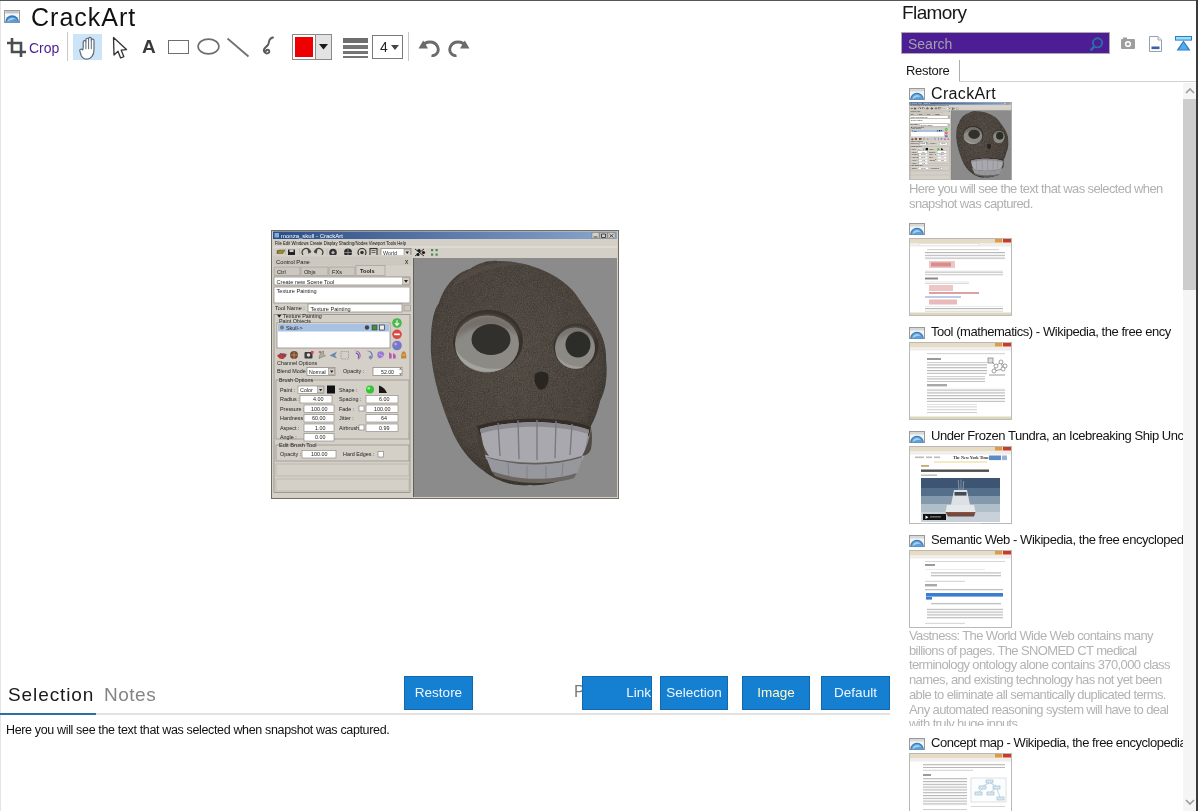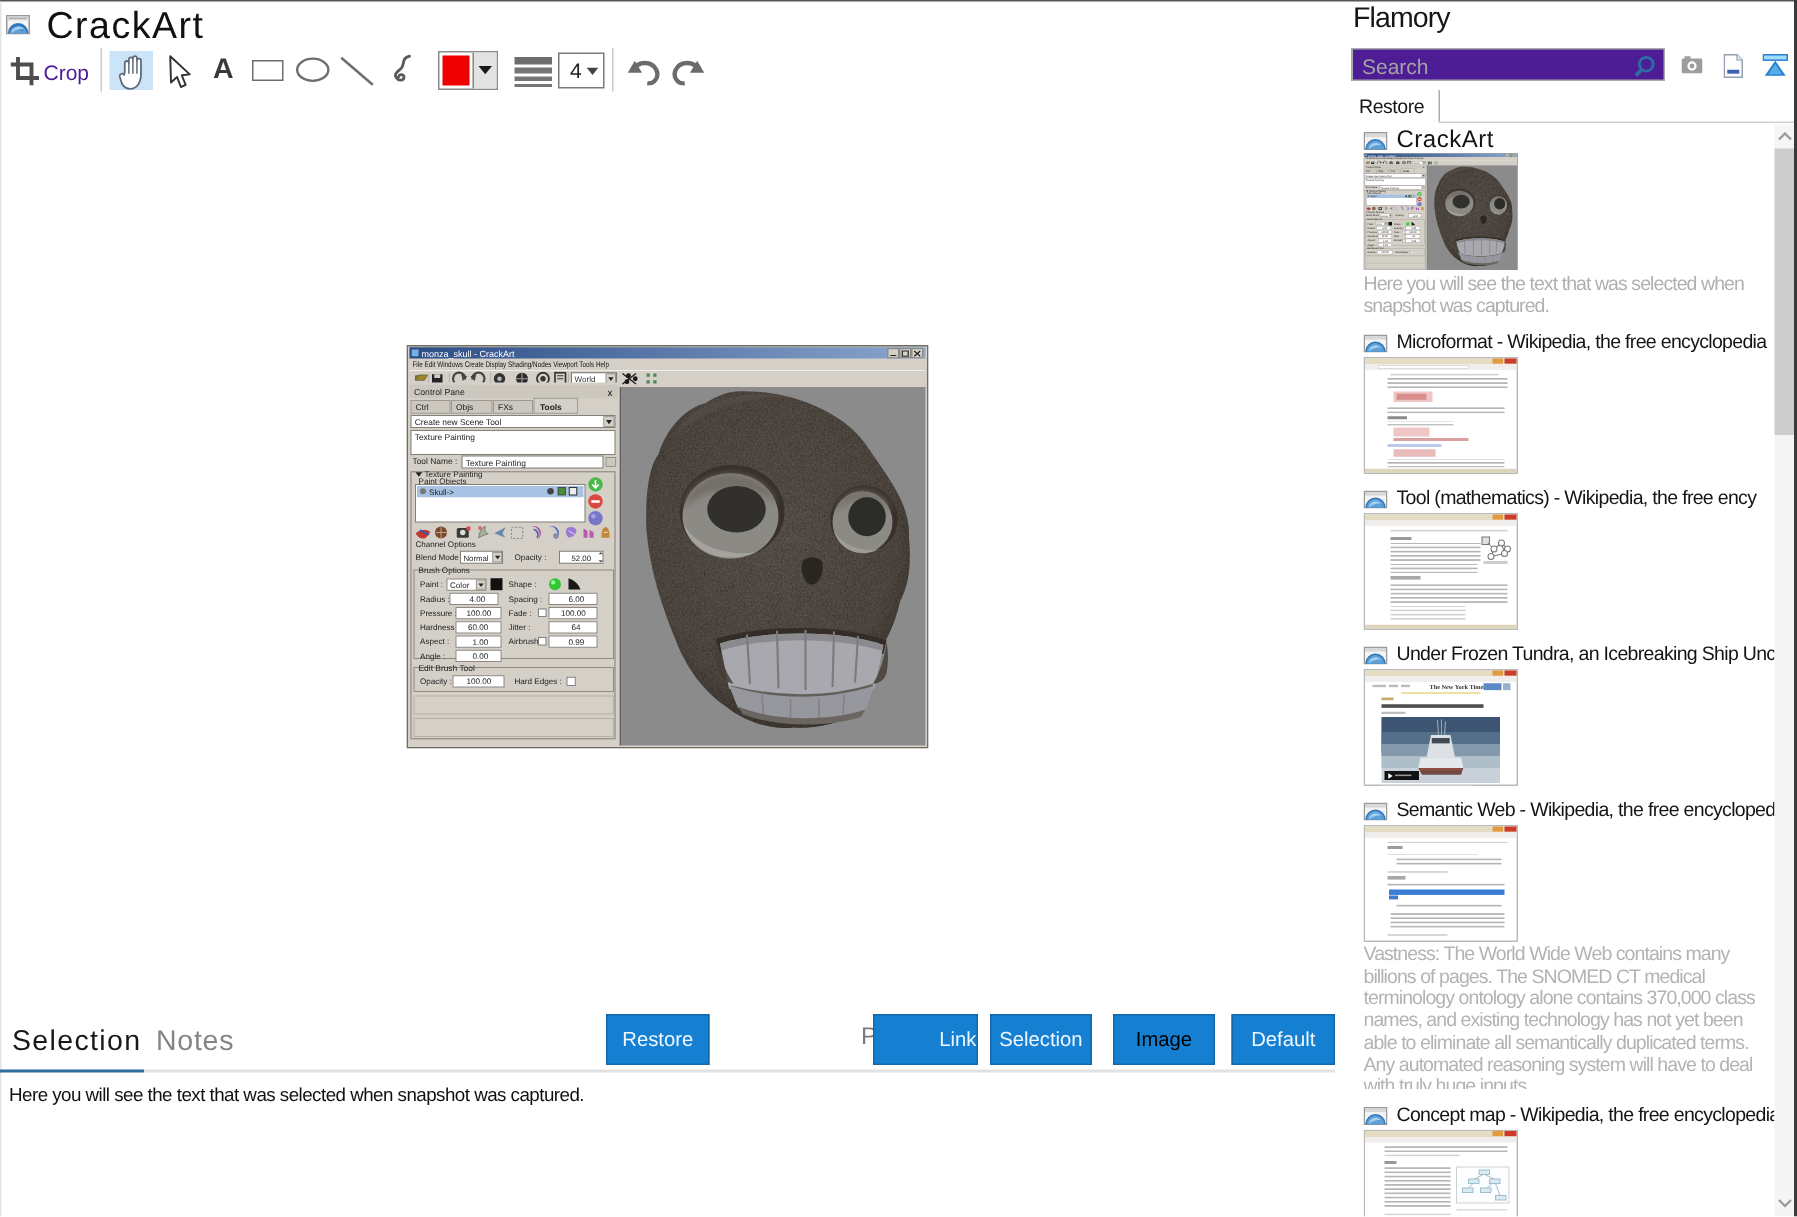--- a/index.html
+++ b/index.html
@@ -384,21 +384,21 @@
   <div class="abs" style="left:8px;top:684px;font-size:19px;letter-spacing:0.9px;color:#191919;">Selection</div>
   <div class="abs" style="left:104px;top:684px;font-size:19px;letter-spacing:0.5px;color:#848484;text-align:center;">Notes</div>
   <div class="abs" style="left:0;top:712.5px;width:96px;height:2.5px;background:#2e6f9f;"></div>
   <div class="abs" style="left:96px;top:713px;width:794px;height:1.5px;background:#e2e2e2;"></div>
   <div class="abs" style="left:6px;top:723px;font-size:12.5px;letter-spacing:-0.35px;color:#111;">Here you will see the text that was selected when snapshot was captured.</div>
 
   <div class="abs" style="left:404px;top:676px;width:69px;height:34px;background:#1580d2;border:1px solid #1268ab;color:#eef6ff;font-size:13.5px;text-align:center;line-height:32px;">Restore</div>
   <div class="abs" style="left:531px;top:683px;font-size:16px;color:#7b7b7b;margin-left:43px;">Paste:</div>
   <div class="abs" style="left:582px;top:676px;width:70px;height:34px;background:#1580d2;border:1px solid #1268ab;color:#eef6ff;font-size:13.5px;text-align:right;line-height:32px;">Link</div>
   <div class="abs" style="left:660px;top:676px;width:68px;height:34px;background:#1580d2;border:1px solid #1268ab;color:#eef6ff;font-size:13.5px;text-align:center;line-height:32px;">Selection</div>
-  <div class="abs" style="left:742px;top:676px;width:68px;height:34px;background:#1580d2;border:1px solid #1268ab;color:#000000;font-size:13.5px;text-align:center;line-height:32px;">Image</div>
+  <div class="abs" style="left:742px;top:676px;width:68px;height:34px;background:#1580d2;border:1px solid #1268ab;color:#fef9c3;font-size:13.5px;text-align:center;line-height:32px;">Image</div>
   <div class="abs" style="left:821px;top:676px;width:69px;height:34px;background:#1580d2;border:1px solid #1268ab;color:#eef6ff;font-size:13.5px;text-align:center;line-height:32px;">Default</div>
 
   <div class="abs" style="left:902px;top:2px;font-size:19px;letter-spacing:-0.6px;color:#161616;">Flamory</div>
 
   <div class="abs" style="left:901px;top:32px;width:209px;height:22px;border:1px solid #ababab;background:#4c1d95;">
     <div class="abs" style="left:6px;top:3px;font-size:14px;color:#a3a3a3;">Search</div>
     <svg class="abs" style="left:186px;top:3px" width="17" height="17" viewBox="0 0 17 17">
       <circle cx="9.5" cy="6.8" r="4.6" fill="none" stroke="#2d6da5" stroke-width="1.9"></circle>
       <line x1="6.2" y1="10.6" x2="2.6" y2="14.4" stroke="#2d6da5" stroke-width="2.6"></line>
     </svg>
@@ -453,21 +453,20 @@
     <div class="abs" style="left:909px;top:102px;width:103px;height:78px;filter:blur(0.3px);">
       <svg width="103" height="78" viewBox="0 0 348 264">
           <use href="#shotg"></use>
         </svg>
     </div>
     <div class="abs" style="left:909px;top:182px;width:276px;font-size:13px;letter-spacing:-0.62px;line-height:14.7px;color:#b0b0b0;white-space:nowrap;">Here you will see the text that was selected when<br>snapshot was captured.</div>
 
     <svg class="abs" style="left:909px;top:223px" width="16" height="12">
         <use href="#fav"></use>
       </svg>
-    <div class="abs" style="left:931px;top:220px;width:252px;height:18px;overflow:hidden;font-size:13px;letter-spacing:-0.45px;color:#141414;white-space:nowrap;">Microformat - Wikipedia, the free encyclopedia</div>
     <div class="abs" style="left:909px;top:238px;width:103px;height:78px;">
       <svg width="103" height="78" viewBox="0 0 103 78">
         <rect x="0.5" y="0.5" width="102" height="77" fill="#fff" stroke="#b9b9b9"></rect>
         <rect x="1" y="1" width="101" height="4" fill="#e5dcc3"></rect>
         <rect x="86" y="1" width="7" height="3.4" fill="#e09a40"></rect>
           <rect x="94" y="1" width="8" height="3.4" fill="#cc3a2a"></rect>
         <rect x="1" y="5" width="101" height="3.6" fill="#efeeec"></rect>
         <rect x="10" y="5.8" width="60" height="2" fill="#fdfdfd" stroke="#ccc" stroke-width="0.4"></rect>
         <rect x="18" y="10" width="72" height="3" fill="url(#pl2)"></rect>
         <rect x="16" y="14" width="80" height="8" fill="url(#pl)"></rect>

